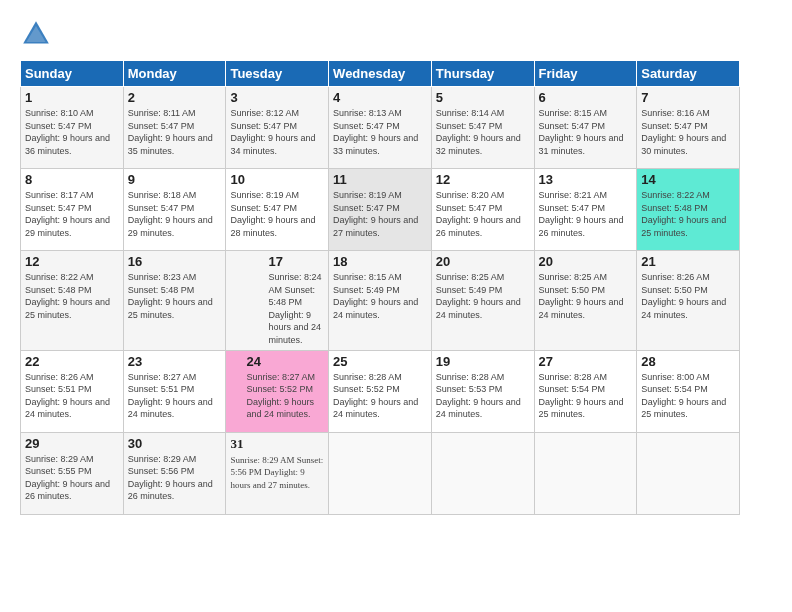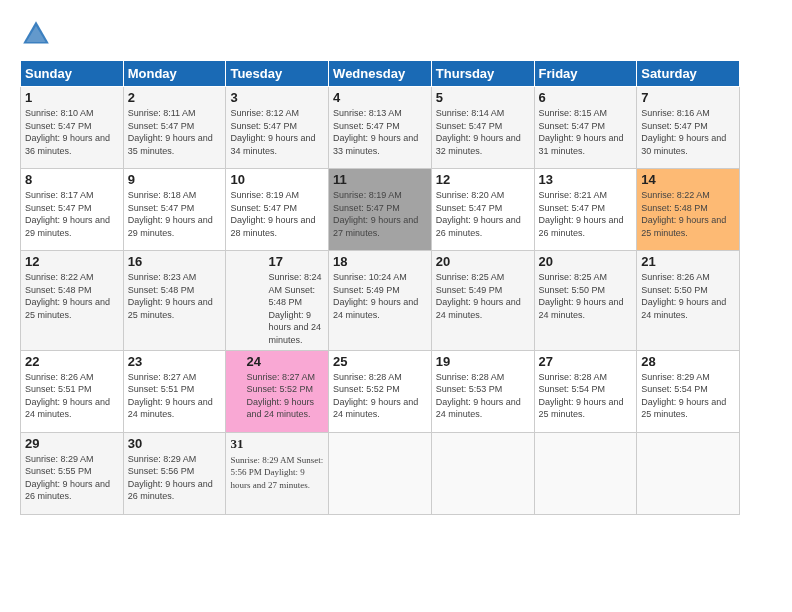--- a/index.html
+++ b/index.html
@@ -201,42 +201,42 @@
 Daylight: 9 hours
 and 29 minutes.</div>
           </td>
           <td style="background: rgb(255, 255, 255);">
             <span class="day-num">10</span>
             <div class="day-info">Sunrise: 8:19 AM
 Sunset: 5:47 PM
 Daylight: 9 hours
 and 28 minutes.</div>
           </td>
-          <td style="background: #a3a3a3;">
+          <td style="background: #e5e5e5;">
             <span class="day-num">11</span>
             <div class="day-info">Sunrise: 8:19 AM
 Sunset: 5:47 PM
 Daylight: 9 hours
 and 27 minutes.</div>
           </td>
           <td style="background: rgb(255, 255, 255);">
             <span class="day-num">12</span>
             <div class="day-info">Sunrise: 8:20 AM
 Sunset: 5:47 PM
 Daylight: 9 hours
 and 26 minutes.</div>
           </td>
           <td style="background: rgb(255, 255, 255);">
             <span class="day-num">13</span>
             <div class="day-info">Sunrise: 8:21 AM
 Sunset: 5:47 PM
 Daylight: 9 hours
 and 26 minutes.</div>
           </td>
-          <td style="background: #fdba74;">
+          <td style="background: #5eead4;">
             <span class="day-num">14</span>
             <div class="day-info">Sunrise: 8:22 AM
 Sunset: 5:48 PM
 Daylight: 9 hours
 and 25 minutes.</div>
           </td>
         </tr>
         <tr>
           <td style="background: rgb(245, 245, 245);">
             <span class="day-num">12</span>
@@ -254,21 +254,21 @@
           </td>
           <td style="background: rgb(245, 245, 245); padding-left: 42px;">
             <span class="day-num">17</span>
             <div class="day-info">Sunrise: 8:24 AM
 Sunset: 5:48 PM
 Daylight: 9 hours
 and 24 minutes.</div>
           </td>
           <td style="background: rgb(245, 245, 245);">
             <span class="day-num">18</span>
-            <div class="day-info">Sunrise: 10:24 AM
+            <div class="day-info">Sunrise: 8:15 AM
 Sunset: 5:49 PM
 Daylight: 9 hours
 and 24 minutes.</div>
           </td>
           <td style="background: rgb(245, 245, 245);">
             <span class="day-num">20</span>
             <div class="day-info">Sunrise: 8:25 AM
 Sunset: 5:49 PM
 Daylight: 9 hours
 and 24 minutes.</div>
@@ -326,21 +326,21 @@
           </td>
           <td style="background: rgb(255, 255, 255);">
             <span class="day-num">27</span>
             <div class="day-info">Sunrise: 8:28 AM
 Sunset: 5:54 PM
 Daylight: 9 hours
 and 25 minutes.</div>
           </td>
           <td style="background: rgb(255, 255, 255);">
             <span class="day-num">28</span>
-            <div class="day-info">Sunrise: 8:29 AM
+            <div class="day-info">Sunrise: 8:00 AM
 Sunset: 5:54 PM
 Daylight: 9 hours
 and 25 minutes.</div>
           </td>
         </tr>
         <tr>
           <td style="background: rgb(245, 245, 245);">
             <span class="day-num">29</span>
             <div class="day-info">Sunrise: 8:29 AM
 Sunset: 5:55 PM

